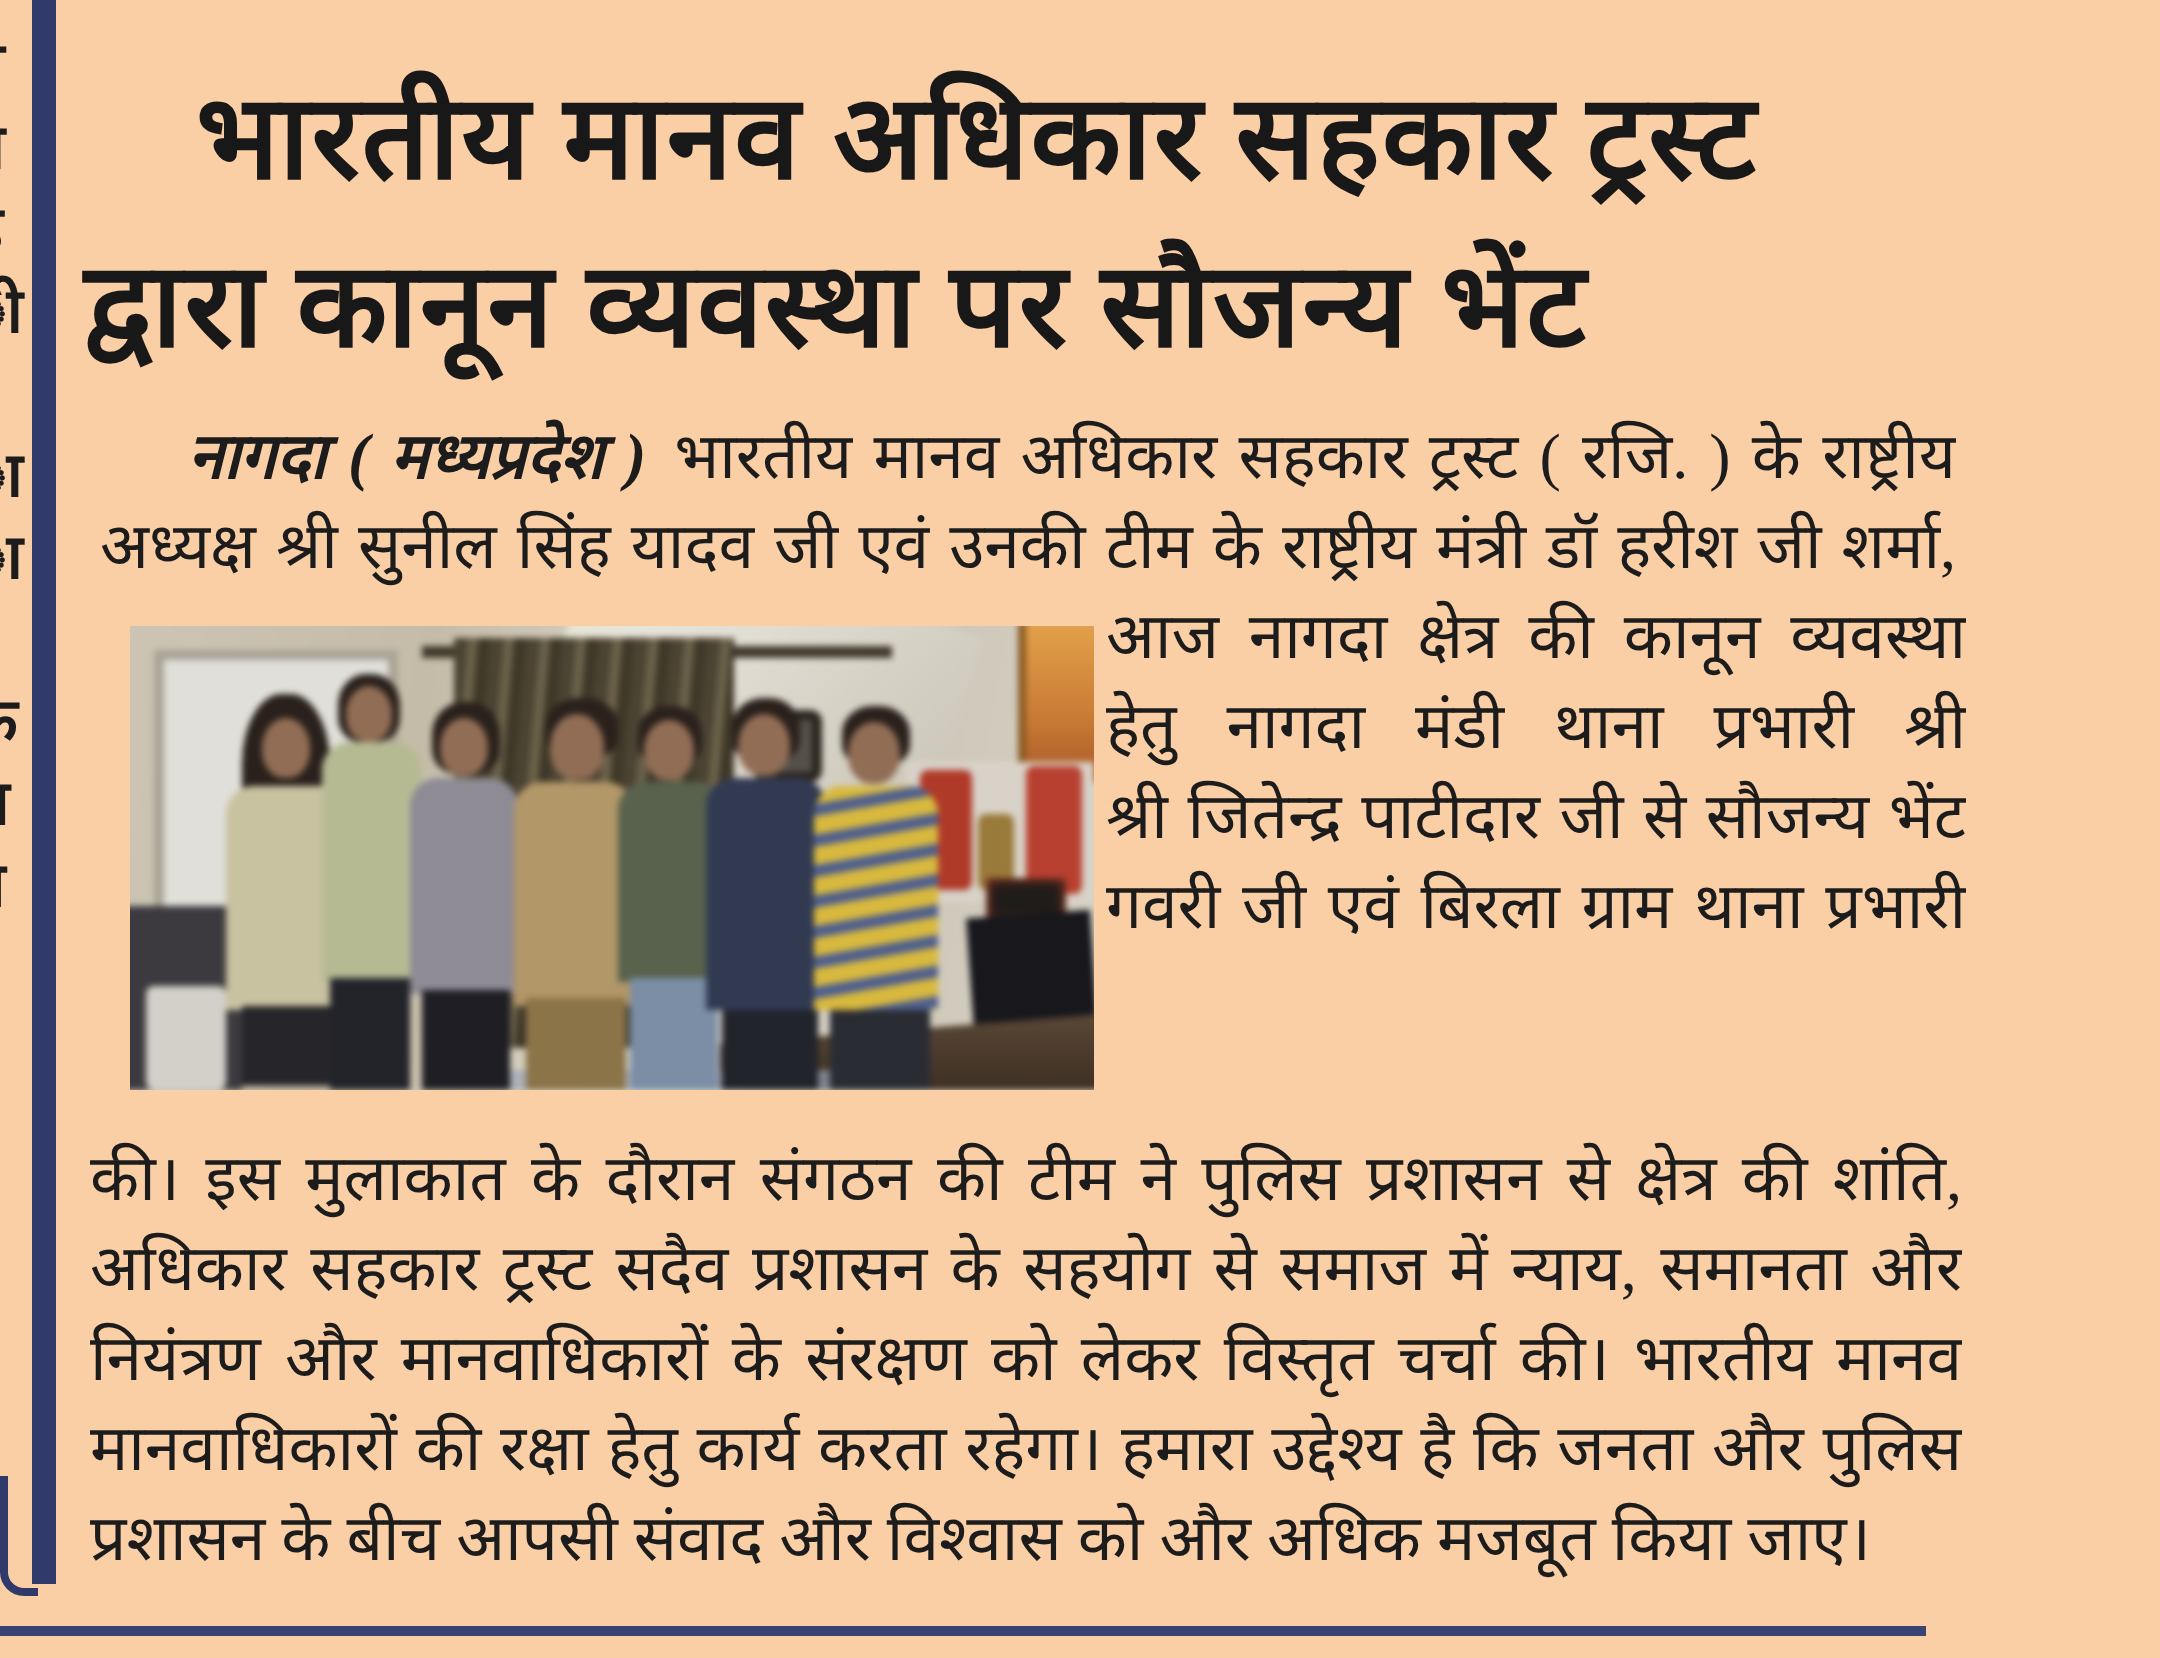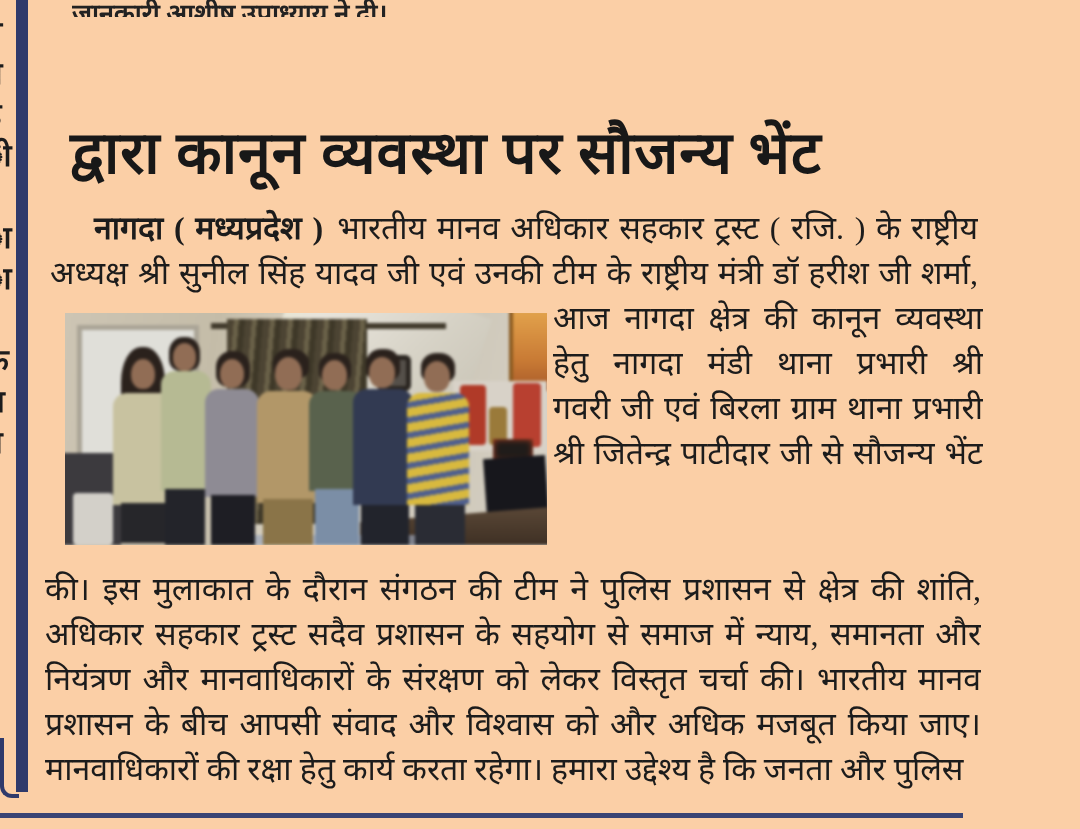--- a/index.html
+++ b/index.html
@@ -15,27 +15,27 @@
   .vrule{position:absolute;left:16px;top:0;width:12px;height:792px;background:#2f3a6b;}
   .corner{position:absolute;left:0px;top:738px;width:15px;height:56px;
           border-left:4px solid #2f3a6b;border-bottom:4px solid #2f3a6b;border-radius:0 0 0 12px;}
   .hrule-bottom{position:absolute;left:0;top:813px;width:963px;height:5px;background:#3a4474;}
   
   .top-clip{position:absolute;left:72px;top:0;width:560px;height:17px;overflow:hidden;}
   .top-clip-text{font-size:27px;font-weight:700;line-height:36px;margin-top:-4px;color:#222;}
   
   .headline{position:absolute;font-weight:700;font-size:59px;letter-spacing:1px;color:#181818;white-space:nowrap;}
   .hl1{left:98px;top:26px;}
-  .hl2{left:70px;top:110px;}
+  .hl2{left:42px;top:110px;}
   
   .bline{position:relative;font-size:32px;line-height:45px;height:45px;overflow:hidden;
          text-align:justify;text-align-last:justify;}
   .p1{position:absolute;left:50px;top:206px;width:928px;}
   .p1 .first{text-indent:44px;}
-  .dateline{font-weight:700;margin-right:14px;}
+  .dateline{font-weight:700;margin-right:14px;font-style:italic;}
   .rc{position:absolute;left:553px;top:296px;width:430px;}
   .p2{position:absolute;left:45px;top:567px;width:936px;}
   .p2 .bline:last-child{text-align-last:left;}
   
   .photo{position:absolute;left:65px;top:313px;width:482px;height:232px;overflow:hidden;background:#c9c1b0;}
   .ph-in{position:absolute;left:-4px;top:-4px;width:490px;height:240px;filter:blur(1.6px);}
   .ph-in div{position:absolute;}
   .ph-wall{left:0;top:0;width:490px;height:240px;
      background:linear-gradient(100deg,#cdc5b4 0%,#c4bca8 30%,#ded8cb 55%,#cfc9bb 80%,#d8d2c6 100%);}
   .ph-drape{left:205px;top:-25px;width:200px;height:200px;opacity:.9;transform:rotate(18deg);
@@ -78,24 +78,22 @@
       <div class="lc">,</div>
       <div class="lc">क</div>
       <div class="lc">थ</div>
       <div class="lc">ब</div>
     </div>
 
   <div class="vrule"></div>
   <div class="corner"></div>
   <div class="hrule-bottom"></div>
 
-  <div class="top-clip">
-    <div class="top-clip-text">जानकारी आशीष उपाध्याय ने दी।</div>
-  </div>
 
+  <div class="headline hl1">भारतीय मानव अधिकार सहकार ट्रस्ट</div>
   <div class="headline hl2">द्वारा कानून व्यवस्था पर सौजन्य भेंट</div>
 
   <div class="p1">
     <div class="bline first">
       <span class="dateline">नागदा ( मध्यप्रदेश )</span><span>भारतीय मानव अधिकार सहकार ट्रस्ट ( रजि. ) के राष्ट्रीय</span>
     </div>
     <div class="bline">अध्यक्ष श्री सुनील सिंह यादव जी एवं उनकी टीम के राष्ट्रीय मंत्री डॉ हरीश जी शर्मा, राष्ट्रीय</div>
   </div>
 
   <div class="photo">
@@ -162,25 +160,25 @@
             <div style="position: absolute; left: 354px; top: 196px; width: 50px; height: 40px; background: rgb(42, 44, 52); border-radius: 0px;"></div>
             <div style="position: absolute; left: 363px; top: 52px; width: 26px; height: 31px; background: rgb(145, 109, 85); border-radius: 50% 50% 45% 45%;"></div>
           </div>
         </div>
     </div>
   </div>
 
   <div class="rc">
       <div class="bline">आज नागदा क्षेत्र की कानून व्यवस्था और</div>
       <div class="bline">हेतु नागदा मंडी थाना प्रभारी श्री अमृतलाल</div>
+      <div class="bline">श्री जितेन्द्र पाटीदार जी से सौजन्य भेंट</div>
       <div class="bline">गवरी जी एवं बिरला ग्राम थाना प्रभारी</div>
-      <div class="bline">श्री जितेन्द्र पाटीदार जी से सौजन्य भेंट</div>
     </div>
 
   <div class="p2">
       <div class="bline">की। इस मुलाकात के दौरान संगठन की टीम ने पुलिस प्रशासन से क्षेत्र की शांति, अपराध</div>
       <div class="bline">अधिकार सहकार ट्रस्ट सदैव प्रशासन के सहयोग से समाज में न्याय, समानता और</div>
       <div class="bline">नियंत्रण और मानवाधिकारों के संरक्षण को लेकर विस्तृत चर्चा की। भारतीय मानव</div>
+      <div class="bline">मानवाधिकारों की रक्षा हेतु कार्य करता रहेगा। हमारा उद्देश्य है कि जनता और पुलिस</div>
       <div class="bline">प्रशासन के बीच आपसी संवाद और विश्वास को और अधिक मजबूत किया जाए।</div>
-      <div class="bline">मानवाधिकारों की रक्षा हेतु कार्य करता रहेगा। हमारा उद्देश्य है कि जनता और पुलिस</div>
     </div>
 
 </div>
 
 </body></html>

